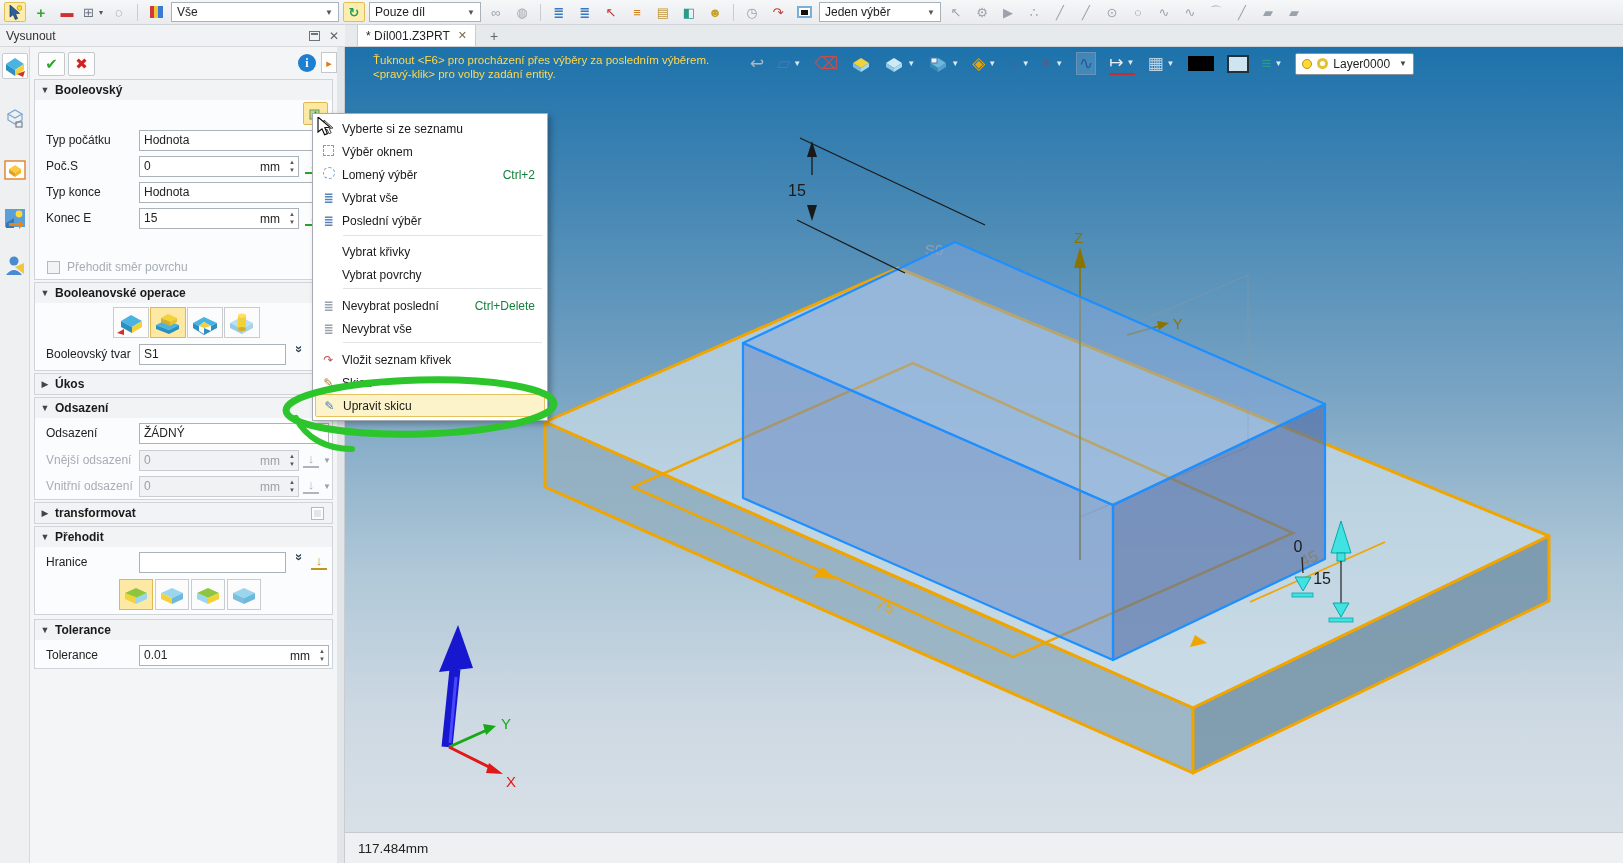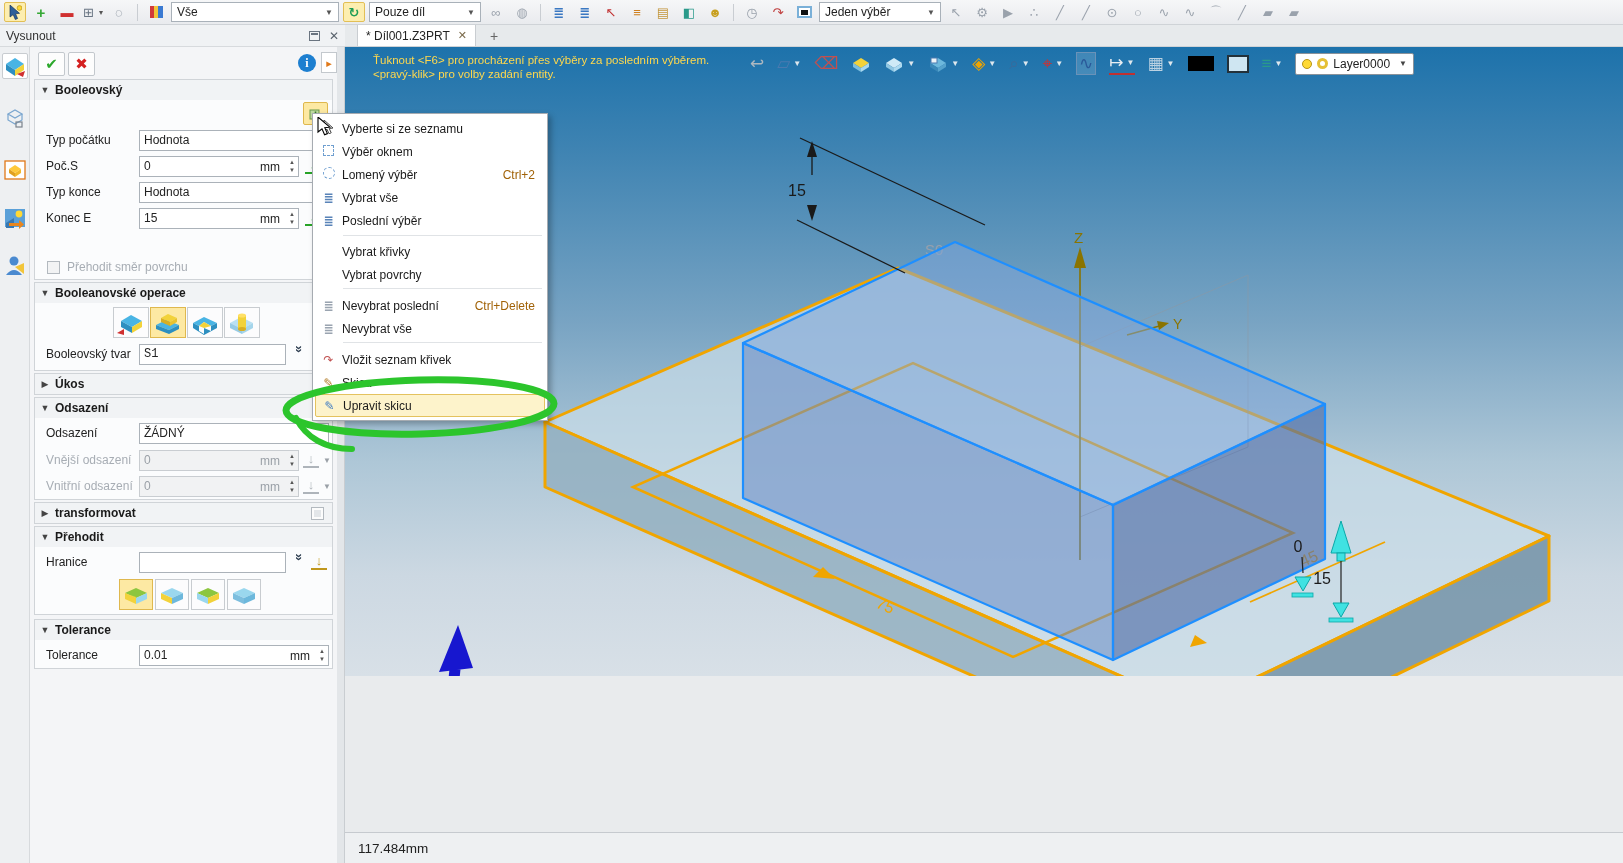--- a/index.html
+++ b/index.html
@@ -90,36 +90,36 @@
   #profile-picker { position:absolute; left:303px; top:102px; width:25px; height:23px;
     background:#fde9a3; border:1px solid #dfb84e; border-radius:2px; z-index:49;
     display:flex; align-items:center; justify-content:center; }
 
   
   #ctxmenu { position:absolute; left:312px; top:113px; width:236px; height:308px;
     background:#fff; border:1px solid #a6abb1; box-shadow:3px 3px 6px rgba(0,0,0,.28); z-index:50; }
   .mi { position:absolute; left:2px; right:2px; height:23px; display:flex; align-items:center; }
   .mi-ic { width:27px; text-align:center; font-size:12px; flex:none; }
   .mi-lb { flex:1; font-size:12px; color:#1a1a1a; }
-  .mi-sc { padding-right:10px; font-size:12px; color:#a16207; }
+  .mi-sc { padding-right:10px; font-size:12px; color:#15803d; }
   .mi.hl { background:#fdf3cb; border:1px solid #e4c25e; border-radius:2px; }
   .msep { position:absolute; left:30px; right:5px; height:1px; background:#e0e3e6; }
   .dashrect { width:11px; height:11px; border:1px dashed #6f9fd0; display:inline-block; }
   .dashcirc { width:12px; height:12px; border:1px dashed #6f9fd0; border-radius:50%; display:inline-block; }
 
   
   #tabbar { position:absolute; left:345px; top:25px; width:1278px; height:22px;
     background:#e7eaec; border-bottom:1px solid #cfd3d7; display:flex; align-items:flex-end; z-index:4; }
   #doc-tab { height:22px; background:#fff; border:1px solid #c9cdd1; border-bottom:none;
     margin-left:12px; display:flex; align-items:center; padding:0 8px; gap:8px; }
   #doc-tab .x { color:#7a6a4a; font-size:11px; font-weight:bold; }
   #newtab { margin-left:14px; font-size:14px; color:#666; padding-bottom:2px; }
 
   
-  #viewport { position:absolute; left:345px; top:47px; width:1278px; height:629px;
+  #viewport { position:absolute; left:345px; top:47px; width:1278px; height:785px;
     background:linear-gradient(180deg,#1d72ab 0%,#3e83b2 16%,#79a4c3 44%,#aec7d7 66%,#ccd8e2 84%,#d8e0e7 100%);
     overflow:hidden; z-index:1; }
   #hint { position:absolute; left:28px; top:6px; color:#ffd84d; font-size:11.5px; line-height:14px; z-index:3; }
   #vptb { position:absolute; left:405px; top:5px; display:flex; align-items:center; gap:13px; z-index:3; }
   .vti { display:flex; align-items:center; font-size:17px; }
   .vcaret { font-size:8px; color:#dfe8ee; margin-left:3px; }
   .sw-black { width:26px; height:15px; background:#000; }
   .sw-blue { width:22px; height:18px; background:#cfe6f2; border:2px solid #23313a; }
   #layercombo { height:22px; background:#fff; border:1px solid #8a929a; border-radius:2px;
     display:flex; align-items:center; padding:0 6px; gap:5px; }
@@ -332,21 +332,21 @@
         <polygon points="3,12 14,6 26,12 15,18" fill="#a8d8ef" opacity="0.8"></polygon>
           <polygon points="3,12 15,18 15,23 3,17" fill="#7dbede" opacity="0.8"></polygon>
           <polygon points="15,18 26,12 26,17 15,23" fill="#8fcae6" opacity="0.8"></polygon>
         <rect x="11" y="4" width="8" height="14" fill="#f2d23a"></rect>
           <ellipse cx="15" cy="4.5" rx="4" ry="2" fill="#ffe066"></ellipse>
           <ellipse cx="15" cy="18" rx="4" ry="2" fill="#d8ae22"></ellipse>
       </svg>
     </div>
     <div class="prow" style="top:60px;">
       <span class="plab">Booleovský tvar</span>
-      <div class="pinput" style="left:104px;width:147px;font-family:Liberation Mono, monospace;"><span>S1</span></div>
+      <div class="pinput" style="left:104px;width:147px;"><span>S1</span></div>
       <span class="chev" style="left:256px;">»</span>
     </div>
   </div>
 
   <div class="grp" style="top:326px;height:22px;">
     <div class="ghead">
       <span class="ar">▶</span>
       <span>Úkos</span>
     </div>
   </div>

